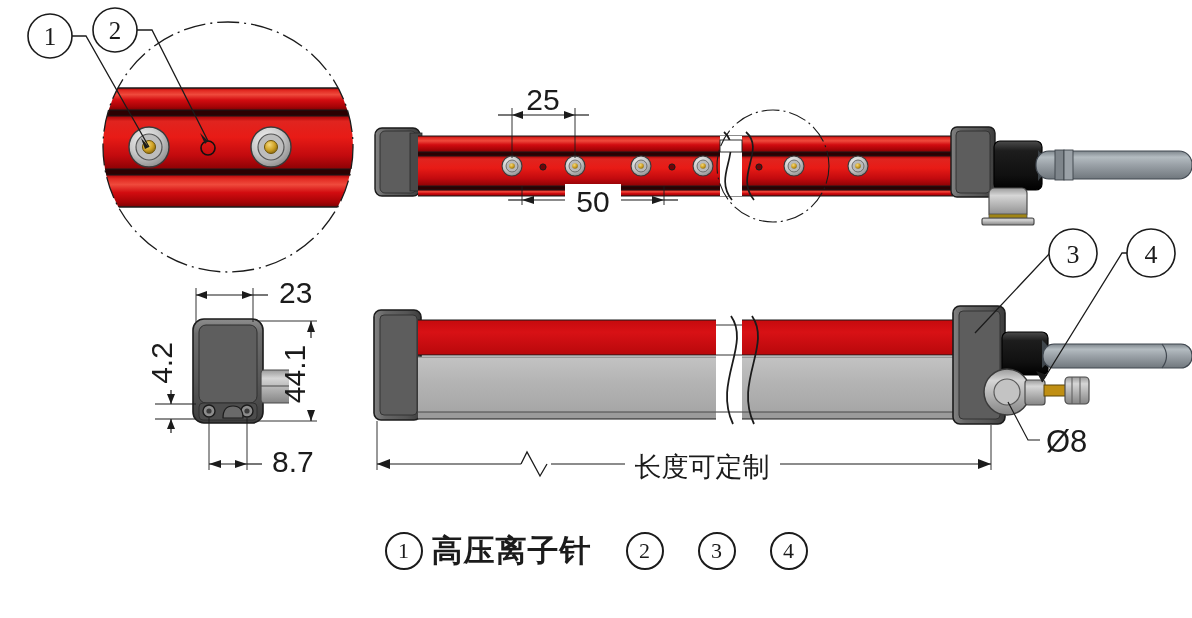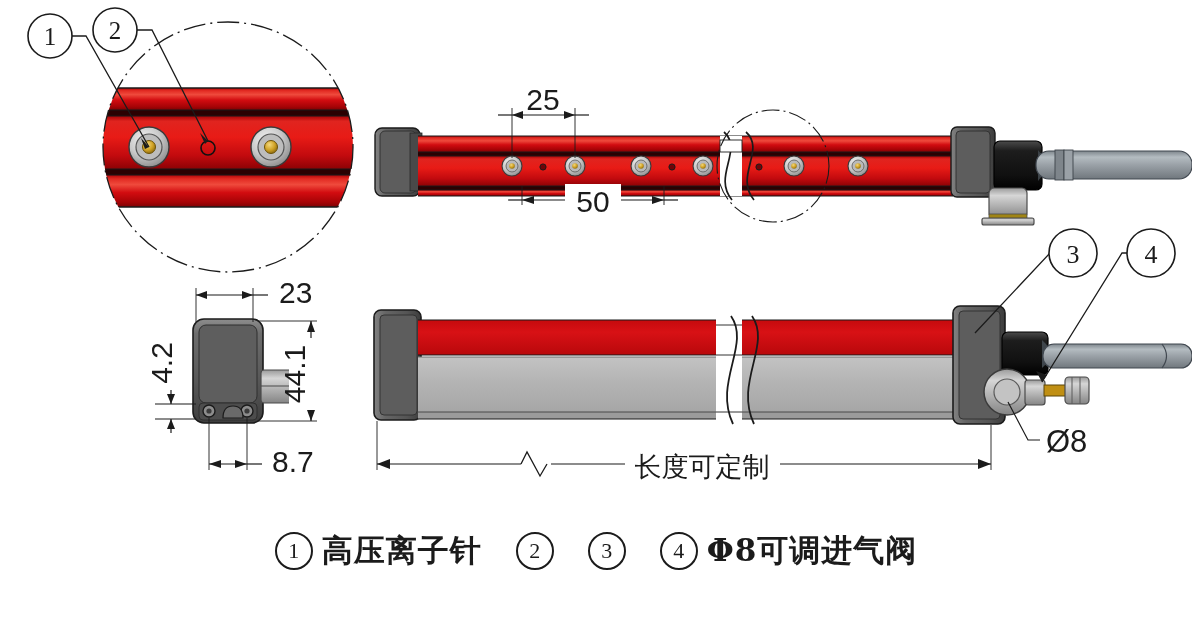--- a/index.html
+++ b/index.html
@@ -413,17 +413,16 @@
       <span class="legend-text">高压离子针</span>
     </div>
     <div class="legend-item">
       <span class="legend-num">2</span>
     </div>
     <div class="legend-item">
       <span class="legend-num">3</span>
     </div>
     <div class="legend-item">
       <span class="legend-num">4</span>
-      <span class="legend-text">Φ8可调进气阀</span>
     </div>
   </div>
 
 </div>
 
 </body></html>

